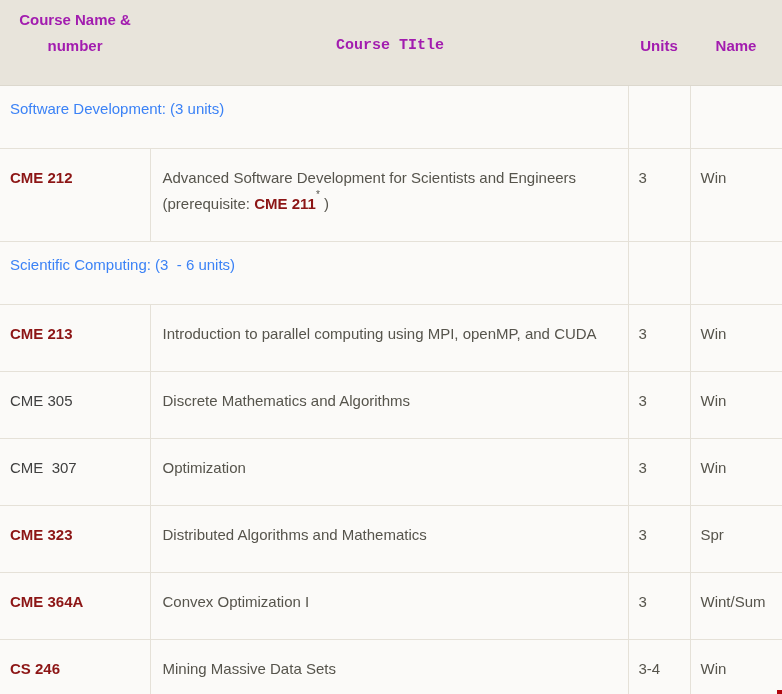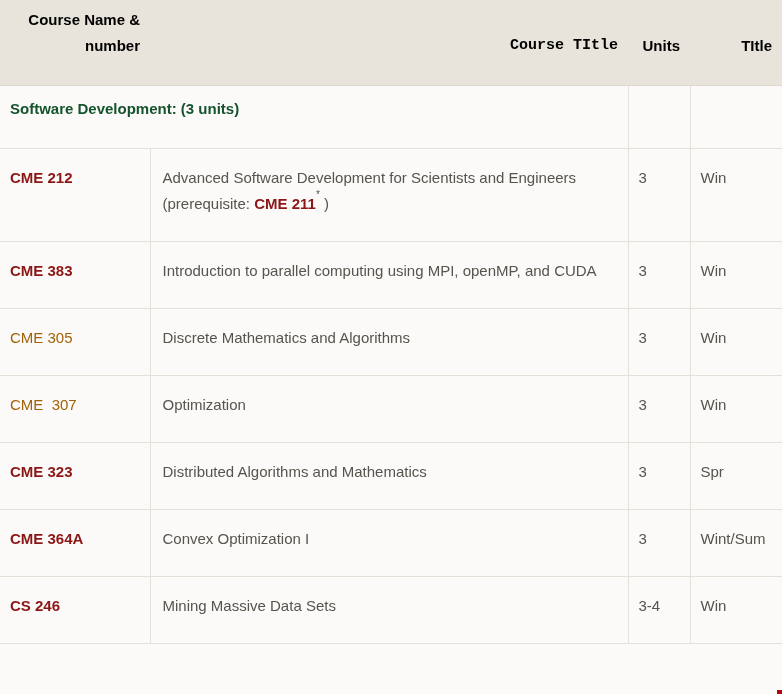--- a/index.html
+++ b/index.html
@@ -24,43 +24,43 @@
     border-collapse: collapse;
     table-layout: fixed;
     background: #fbfaf8;
     font-size: 15px;
     line-height: 26px;
     color: #56544c;
   }
   
   thead th {
     background: #e8e4db;
-    color: #000000;
+    color: #a21caf;
     font-weight: bold;
-    text-align: right;
+    text-align: center;
     vertical-align: bottom;
     padding: 7px 10px 26px 10px;
     border-bottom: 1px solid #dcd8ce;
   }
   thead th.col-title { padding-left: 12px; font-family: Liberation Mono, monospace; }
   
   tbody td {
     vertical-align: top;
     padding: 16px 10px 24px 10px;
     border-bottom: 1px solid #e5e1d8;
   }
   tbody td.vline { border-left: 1px solid #e5e1d8; }
   td.title-cell { padding-left: 12px; padding-right: 10px; margin-left: 35px; }
   td.code-cell, td.section-cell { white-space: pre-wrap; }
   td.section-cell {
-    font-weight: bold;
-    color: #14532d;
+    font-weight: normal;
+    color: #3b82f6;
     padding: 10px 10px 26px 10px;
   }
-  .course-code { color: #a16207; }
+  .course-code { color: #404040; }
   a.course-link {
     color: #8c1515;
     font-weight: bold;
     text-decoration: none;
     cursor: pointer;
   }
   sup.fn-sup {
     font-size: 10px;
     line-height: 0;
     position: relative;
@@ -86,41 +86,46 @@
       <col style="width:150px">
       <col style="width:478px">
       <col style="width:62px">
       <col style="width:92px">
     </colgroup>
     <thead>
       <tr>
         <th class="col-code">Course Name &amp; number</th>
         <th class="col-title">Course TItle</th>
         <th class="col-units">Units</th>
-        <th class="col-term">TItle</th>
+        <th class="col-term">Name</th>
       </tr>
     </thead>
     <tbody>
 
       <tr>
         <td colspan="2" class="section-cell">Software Development: (3 units)</td>
         <td class="vline"></td>
         <td class="vline"></td>
       </tr>
 
       <tr>
         <td class="code-cell"><a href="#" class="course-link">CME 212</a></td>
         <td class="title-cell vline"><span>Advanced Software Development for Scientists and Engineers (prerequisite: </span><a href="#" class="course-link">CME 211</a><sup class="fn-sup">*</sup><span> )</span></td>
         <td class="vline">3</td>
         <td class="vline">Win</td>
       </tr>
 
+      <tr>
+        <td colspan="2" class="section-cell">Scientific Computing: (3  - 6 units)</td>
+        <td class="vline"></td>
+        <td class="vline"></td>
+      </tr>
 
       <tr>
-        <td class="code-cell"><a href="#" class="course-link">CME 383</a></td>
+        <td class="code-cell"><a href="#" class="course-link">CME 213</a></td>
         <td class="title-cell vline">Introduction to parallel computing using MPI, openMP, and CUDA</td>
         <td class="vline">3</td>
         <td class="vline">Win</td>
       </tr>
 
       <tr>
         <td class="code-cell"><span class="course-code">CME 305</span></td>
         <td class="title-cell vline">Discrete Mathematics and Algorithms</td>
         <td class="vline">3</td>
         <td class="vline">Win</td>

